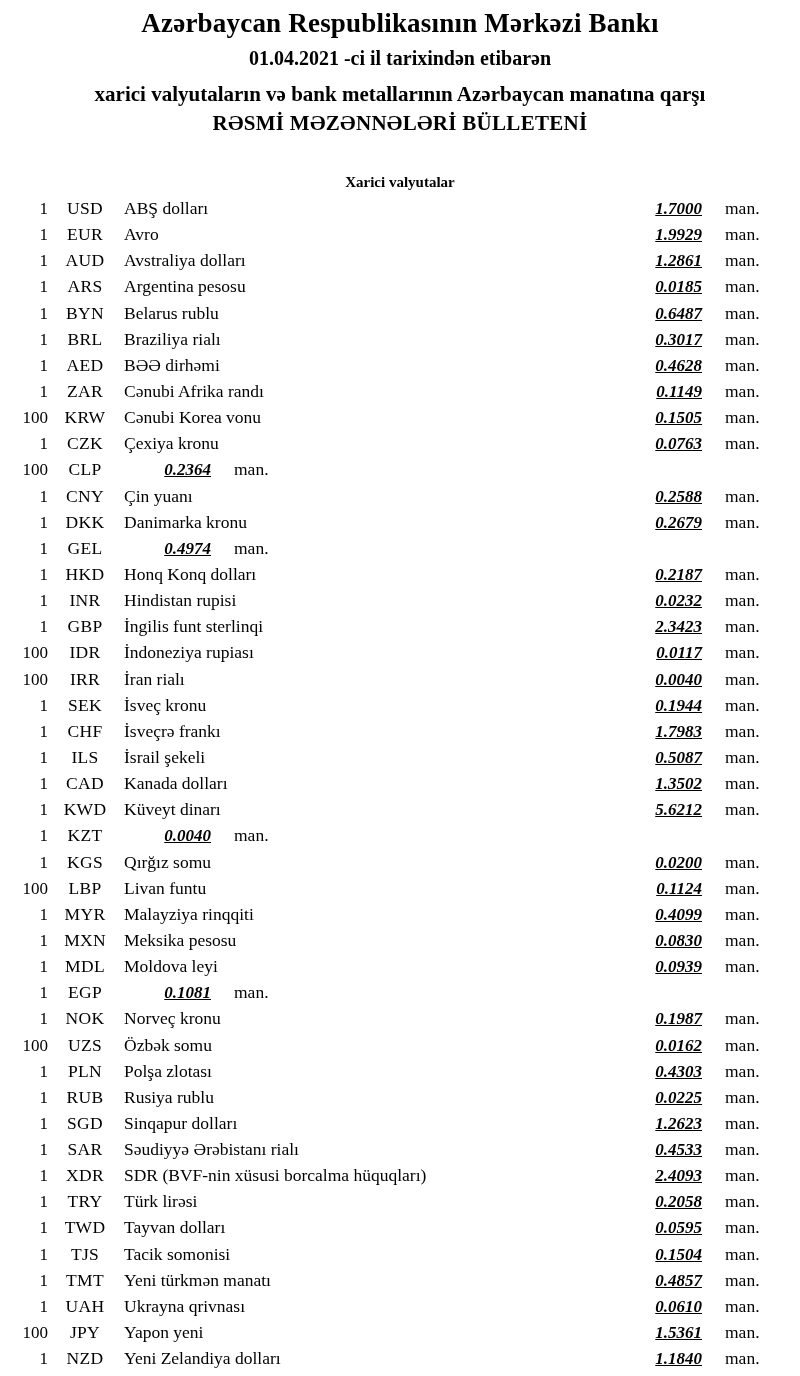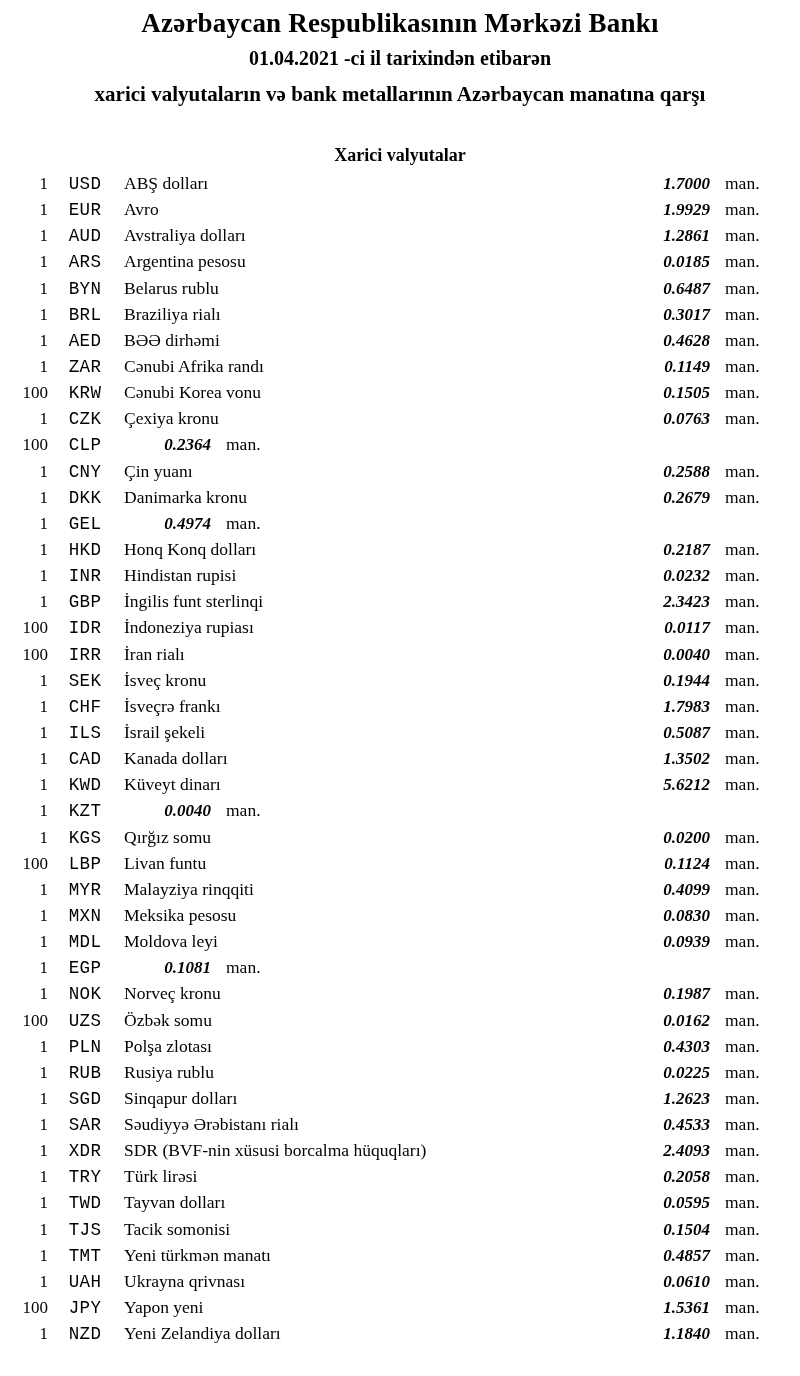--- a/index.html
+++ b/index.html
@@ -37,21 +37,21 @@
     margin: 12px 0 4px 0;
   }
   .bulletin-title {
     font-size: 21px;
     font-weight: bold;
     margin: 0;
     letter-spacing: 0.3px;
   }
   .section-title {
     text-align: center;
-    font-size: 18px;
+    font-size: 15px;
     font-weight: bold;
     margin: 38px 0 4px 0;
   }
   .rates-table {
     margin-top: 2px;
   }
   .rate-row {
     display: flex;
     align-items: baseline;
     height: 26.15px;
@@ -63,54 +63,55 @@
     text-align: right;
     flex: 0 0 auto;
     font-size: 17px;
   }
   .col-code {
     width: 62px;
     margin-left: 6px;
     text-align: center;
     flex: 0 0 auto;
     letter-spacing: 0.3px;
-    font-family: Liberation Mono, monospace;
   }
   .col-name {
     flex: 1 1 auto;
     margin-left: 8px;
     text-align: left;
     white-space: nowrap;
     overflow: hidden;
   }
   .col-rate {
     width: 95px;
     flex: 0 0 auto;
     text-align: right;
     font-weight: bold;
     font-style: italic;
     font-size: 17px;
+    text-decoration: underline;
   }
   .col-unit {
     width: 48px;
     flex: 0 0 auto;
-    margin-left: 15px;
+    margin-left: 23px;
     margin-right: 27px;
     text-align: left;
   }
 </style>
 </head>
 <body>
 
 <div class="page">
 
   <div class="doc-header">
     <div class="bank-name">Azərbaycan Respublikasının Mərkəzi Bankı</div>
     <div class="date-line">01.04.2021 -ci il tarixindən etibarən</div>
     <div class="subtitle-line">xarici valyutaların və bank metallarının Azərbaycan manatına qarşı</div>
+    <div class="bulletin-title">RƏSMİ MƏZƏNNƏLƏRİ BÜLLETENİ</div>
   </div>
 
   <div class="section-title">Xarici valyutalar</div>
 
   <div class="rates-table">
   <div class="rate-row">
     <span class="col-qty">1</span>
     <span class="col-code">USD</span>
     <span class="col-name">ABŞ dolları</span>
     <span class="col-rate">1.7000</span>

